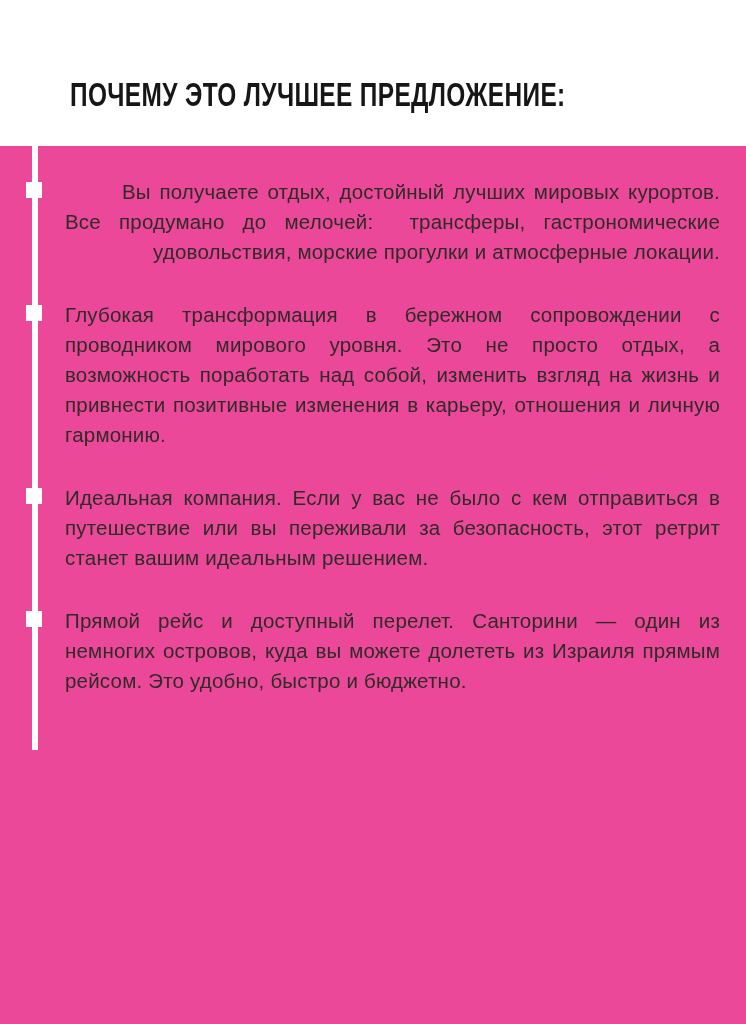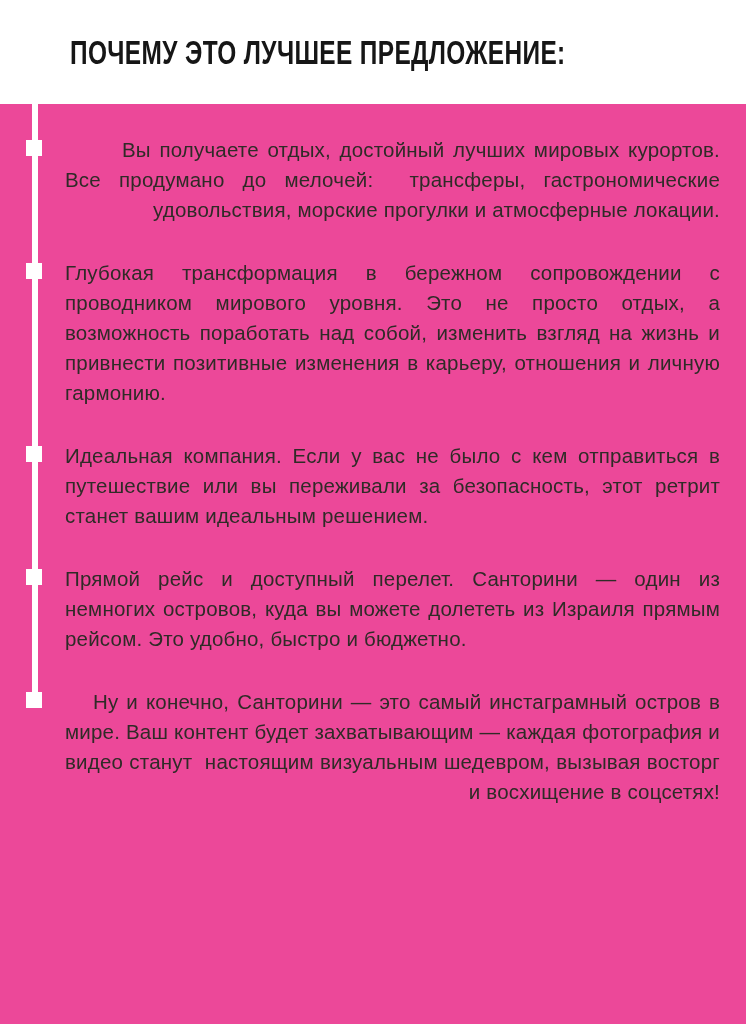--- a/index.html
+++ b/index.html
@@ -13,20 +13,21 @@
     height: 1024px;
     background: #ffffff;
     overflow: hidden;
     font-family: "Liberation Sans", "DejaVu Sans", sans-serif;
   }
   .header {
     height: 104px;
     background: #ffffff;
     box-sizing: border-box;
     padding-top: 34px;
+    margin-top: 42px;
   }
   .title {
     margin: 0 0 0 70px;
     font-size: 33px;
     font-weight: bold;
     color: #161616;
     letter-spacing: 0.5px;
     white-space: nowrap;
     transform: scaleX(0.74);
     transform-origin: left top;
@@ -95,19 +96,15 @@
     <div class="para para--last-left">
       <span class="marker"></span>
       <span>Идеальная компания. Если у вас не было с кем отправиться в путешествие или вы переживали за безопасность, этот ретрит станет вашим идеальным решением.</span>
     </div>
 
     <div class="para para--last-left">
       <span class="marker"></span>
       <span>Прямой рейс и доступный перелет. Санторини — один из немногих островов, куда вы можете долететь из Израиля прямым рейсом. Это удобно, быстро и бюджетно.</span>
     </div>
 
-    <div class="para para--last-right para--indent-sm">
-      <span class="marker"></span>
-      <span>Ну и конечно, Санторини — это самый инстаграмный остров в мире. Ваш контент будет захватывающим — каждая фотография и видео станут&nbsp; настоящим визуальным шедевром, вызывая восторг и восхищение в соцсетях!</span>
-    </div>
 
   </section>
 </div>
 
 </body></html>

